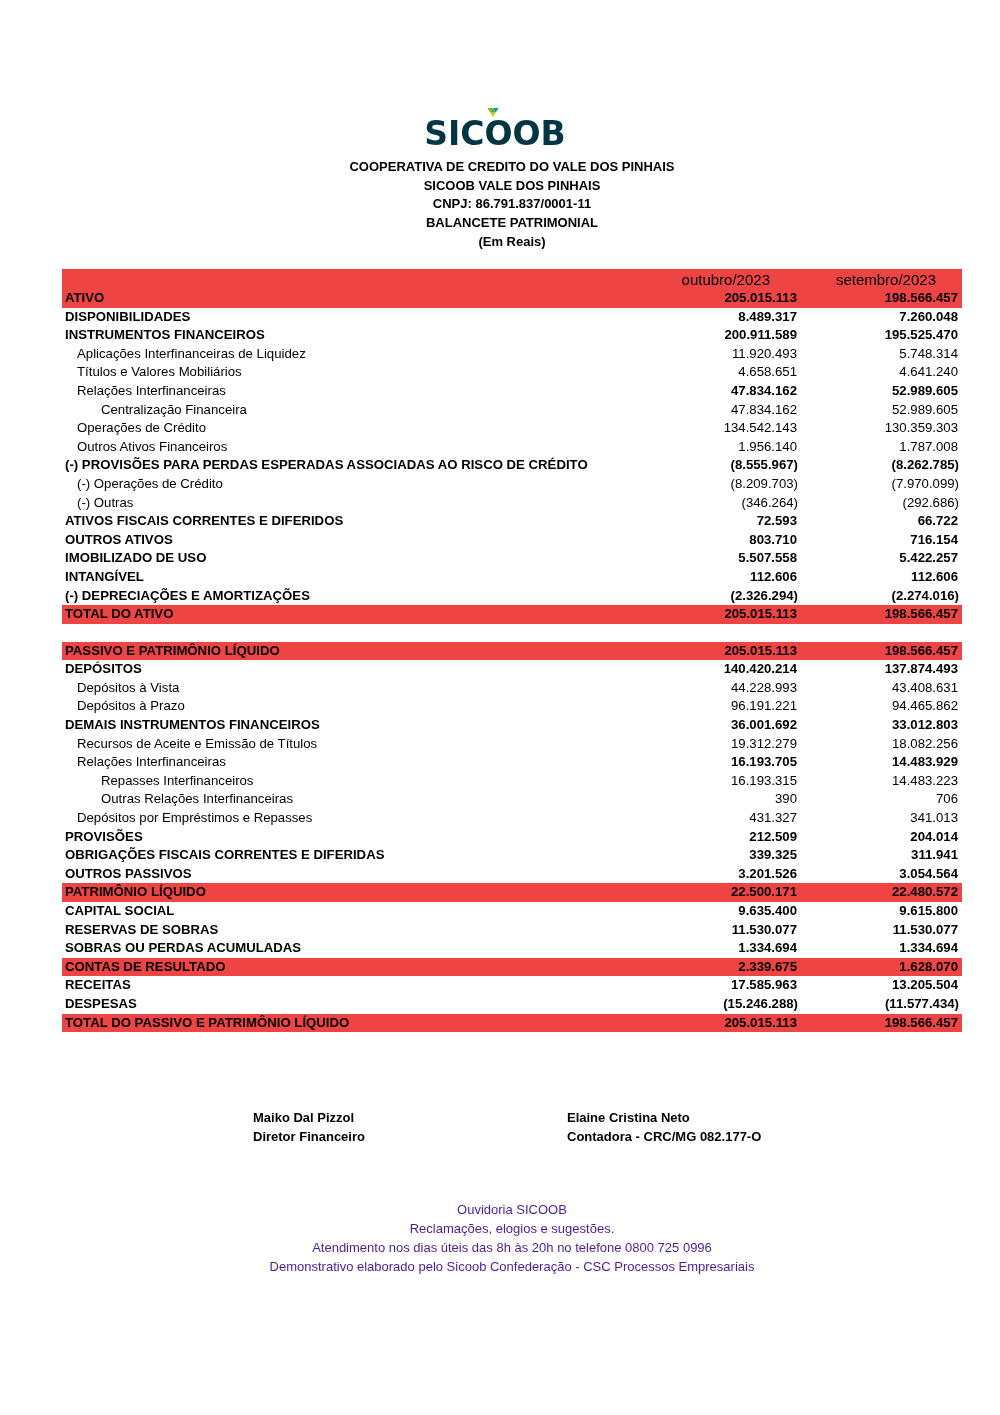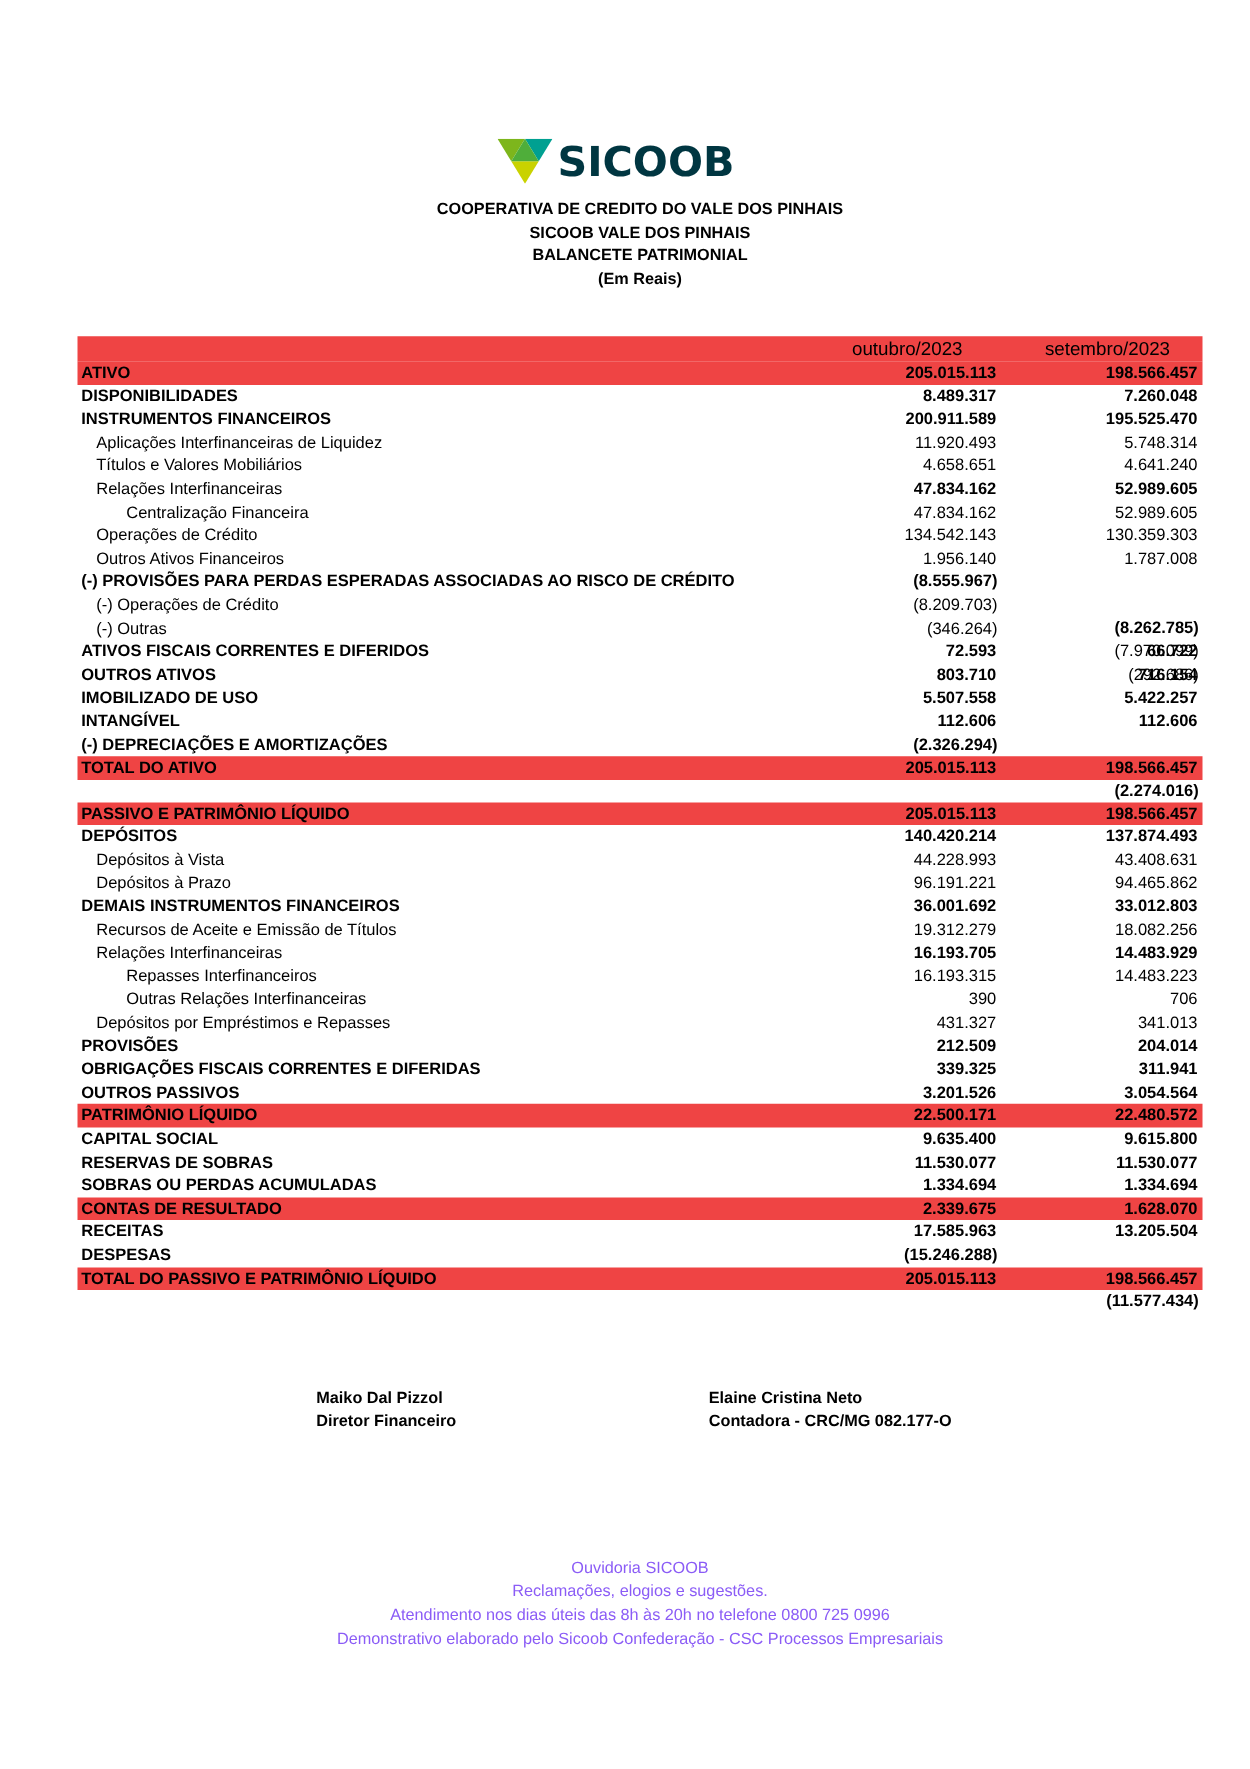--- a/index.html
+++ b/index.html
@@ -3,21 +3,21 @@
 <meta charset="utf-8">
 <style>
   html, body { margin: 0; padding: 0; background: #ffffff; }
   body {
     width: 1000px; height: 1415px; position: relative; overflow: hidden;
     font-family: "Liberation Sans", "DejaVu Sans", sans-serif;
     color: #000;
   }
   .logo {
     position: absolute; left: 398px; top: 108px; width: 190px; height: 42px;
-    display: flex; align-items: center;
+    display: flex; align-items: center; flex-direction: column;
   }
   .logo svg { display: block; }
   .logo-text {
     font-family: "DejaVu Sans", "Liberation Sans", sans-serif;
     font-weight: bold; font-size: 33px; color: #003641; letter-spacing: 0px;
     margin-left: 4px; line-height: 1;
   }
   .header {
     position: absolute; left: 300px; width: 424px; top: 158px;
     text-align: center; font-weight: bold; font-size: 13px; line-height: 18.7px;
@@ -30,51 +30,52 @@
     white-space: nowrap;
   }
   .row.shade { background: #ef4444; }
   .row.bold { font-weight: bold; }
   .row .label { position: absolute; left: 3px; }
   .row.ind1 .label { left: 15px; }
   .row.ind2 .label { left: 39px; }
   .row .v1 { position: absolute; right: 165px; text-align: right; }
   .row .v2 { position: absolute; right: 4px; }
   .row.paren .v1 { right: 164px; }
-  .row.paren .v2 { right: 3px; margin-top: 37px; }
+  .row.paren .v2 { right: 3px; }
   .row.head { height: 20px; line-height: 22px; font-size: 15px; }
   .row.head .v1 { right: 192px; }
   .row.head .v2 { right: 26px; }
   .gap { height: 18px; }
 
   .sign { position: absolute; top: 1108px; font-weight: bold; font-size: 13px; line-height: 19px; }
   .sign.left { left: 253px; }
   .sign.right { left: 567px; }
 
   .footer {
     position: absolute; left: 200px; width: 624px; top: 1200px; text-align: center;
-    font-size: 13px; line-height: 19px; color: #8b5cf6; margin-top: 44px;
+    font-size: 13px; line-height: 19px; color: #4c1d95;
   }
 </style>
 </head>
 <body>
 
 <div class="logo">
   <svg width="44" height="36" viewBox="0 0 44 36">
     <polygon points="0,0 22,0 11,18" fill="#7db61c"></polygon>
     <polygon points="22,0 44,0 33,18" fill="#00a091"></polygon>
     <polygon points="11,18 33,18 22,36" fill="#c9d200"></polygon>
     <polygon points="22,0 11,18 33,18" fill="#4fae3a"></polygon>
   </svg>
   <span class="logo-text">SICOOB</span>
 </div>
 
 <div class="header">
   <div>COOPERATIVA DE CREDITO DO VALE DOS PINHAIS</div>
   <div>SICOOB VALE DOS PINHAIS</div>
+  <div>CNPJ: 86.791.837/0001-11</div>
   <div>BALANCETE PATRIMONIAL</div>
   <div>(Em Reais)</div>
 </div>
 
 <div class="table">
   <div class="row head shade">
     <span class="v1">outubro/2023</span>
     <span class="v2">setembro/2023</span>
   </div>
   <div id="ativo-rows">

